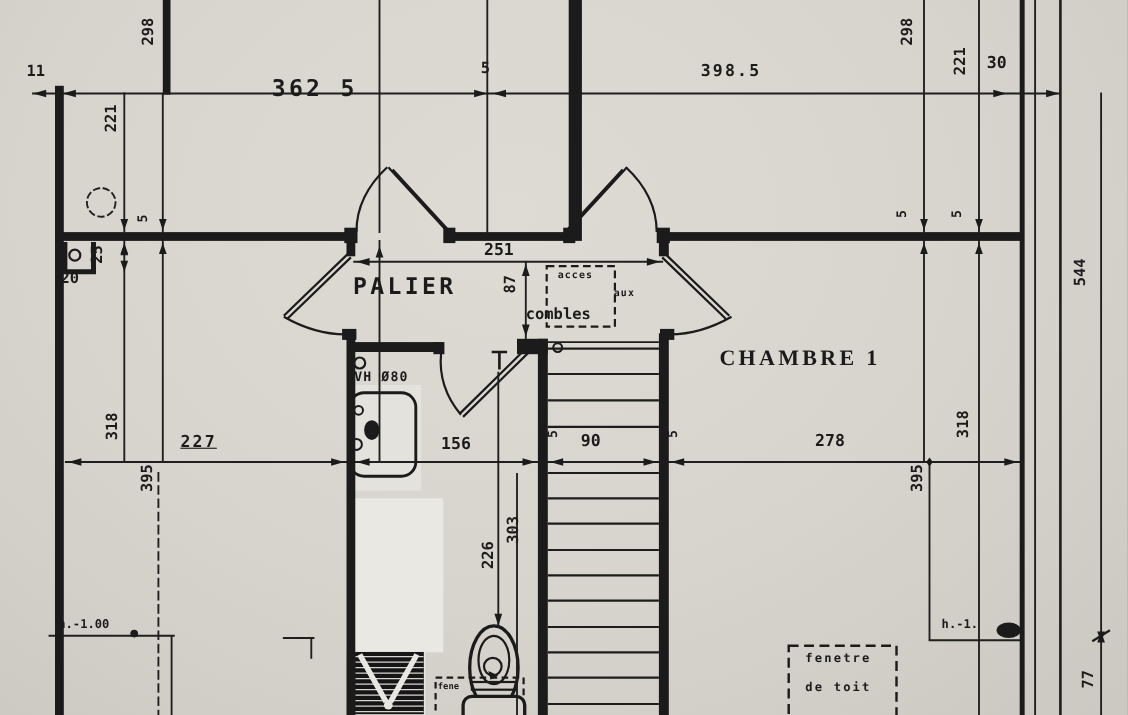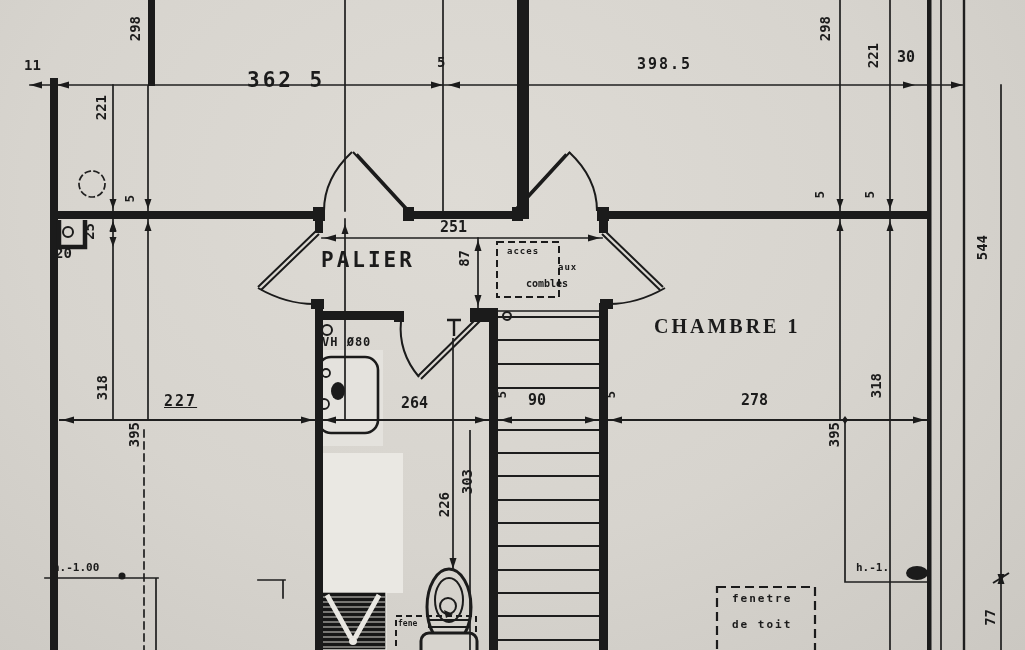--- a/index.html
+++ b/index.html
@@ -201,26 +201,26 @@
       <span class="lbl v" style="left: 124px; top: 195px; font-size: 12px;">5</span>
       <span class="lbl v" style="left: 82px; top: 223px; font-size: 14px;">25</span>
       <span class="lbl" style="left: 55px; top: 246px; font-size: 14px;">20</span>
       <span class="lbl v" style="left: 814px; top: 191px; font-size: 12px;">5</span>
       <span class="lbl v" style="left: 864px; top: 191px; font-size: 12px;">5</span>
       <span class="lbl" style="left: 440px; top: 220px; font-size: 15px;">251</span>
       <span class="lbl v" style="left: 457px; top: 250px; font-size: 14px;">87</span>
       <span class="lbl" style="left: 321px; top: 250px; font-size: 21px; letter-spacing: 3px;">PALIER</span>
       <span class="lbl" style="left: 507px; top: 247px; font-size: 9px; letter-spacing: 1px;">acces</span>
       <span class="lbl" style="left: 514px; top: 263px; font-size: 9px; letter-spacing: 1px; padding-left: 44px;">aux</span>
-      <span class="lbl" style="left: 526px; top: 279px; font-size: 10px; text-align: center;">combles</span>
+      <span class="lbl" style="left: 478px; top: 279px; font-size: 14px; text-align: center;">combles</span>
       <span class="lbl" style="left: 654px; top: 316px; font-size: 20px; letter-spacing: 3px; font-family: Liberation Serif, serif;">CHAMBRE 1</span>
       <span class="lbl" style="left: 322px; top: 336px; font-size: 12px; letter-spacing: 1px;">VH Ø80</span>
       <span class="lbl v" style="left: 95px; top: 375px; font-size: 14px;">318</span>
       <span class="lbl" style="left: 164px; top: 394px; font-size: 15px; letter-spacing: 2px; text-decoration: underline;">227</span>
-      <span class="lbl" style="left: 401px; top: 396px; font-size: 15px;">264</span>
+      <span class="lbl" style="left: 401px; top: 396px; font-size: 15px;">156</span>
       <span class="lbl v" style="left: 496px; top: 391px; font-size: 12px;">5</span>
       <span class="lbl" style="left: 528px; top: 393px; font-size: 15px;">90</span>
       <span class="lbl v" style="left: 605px; top: 391px; font-size: 12px;">5</span>
       <span class="lbl" style="left: 741px; top: 393px; font-size: 15px;">278</span>
       <span class="lbl v" style="left: 869px; top: 373px; font-size: 14px;">318</span>
       <span class="lbl v" style="left: 127px; top: 422px; font-size: 14px;">395</span>
       <span class="lbl v" style="left: 827px; top: 422px; font-size: 14px;">395</span>
       <span class="lbl v" style="left: 460px; top: 469px; font-size: 14px;">303</span>
       <span class="lbl v" style="left: 437px; top: 492px; font-size: 14px;">226</span>
       <span class="lbl v" style="left: 975px; top: 235px; font-size: 14px;">544</span>

